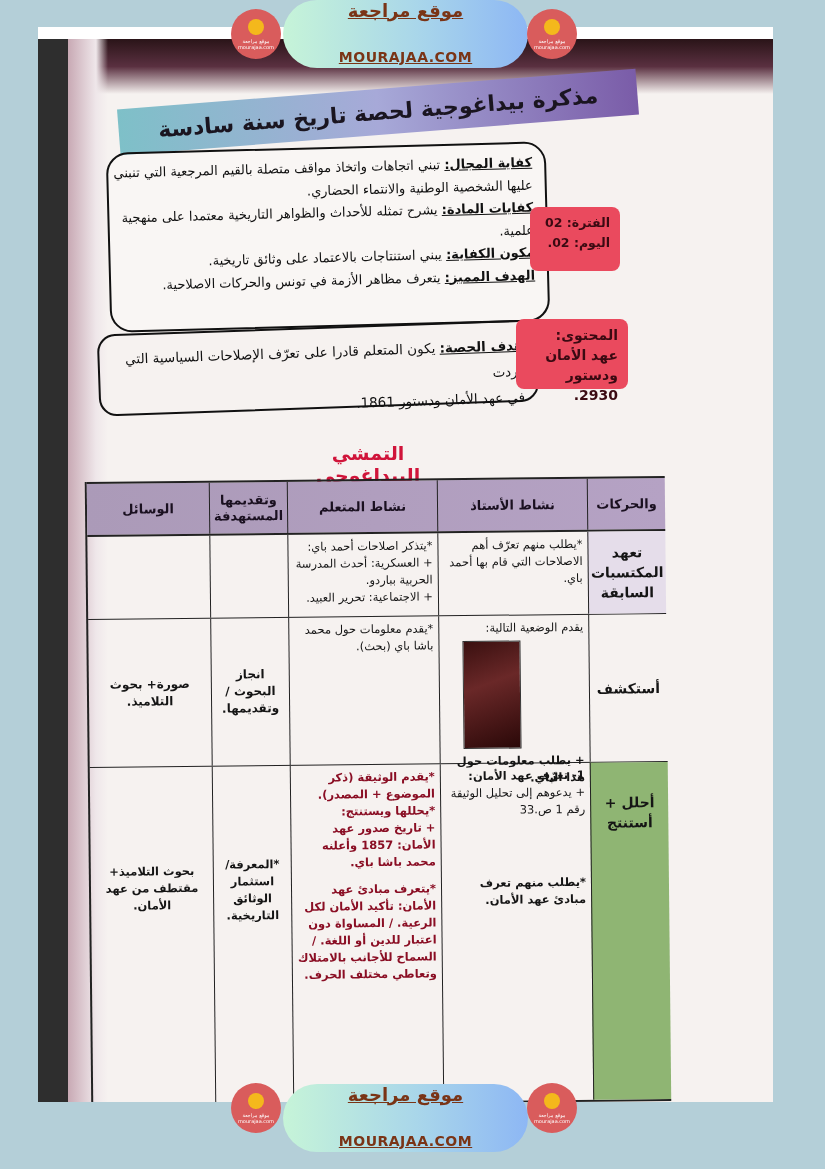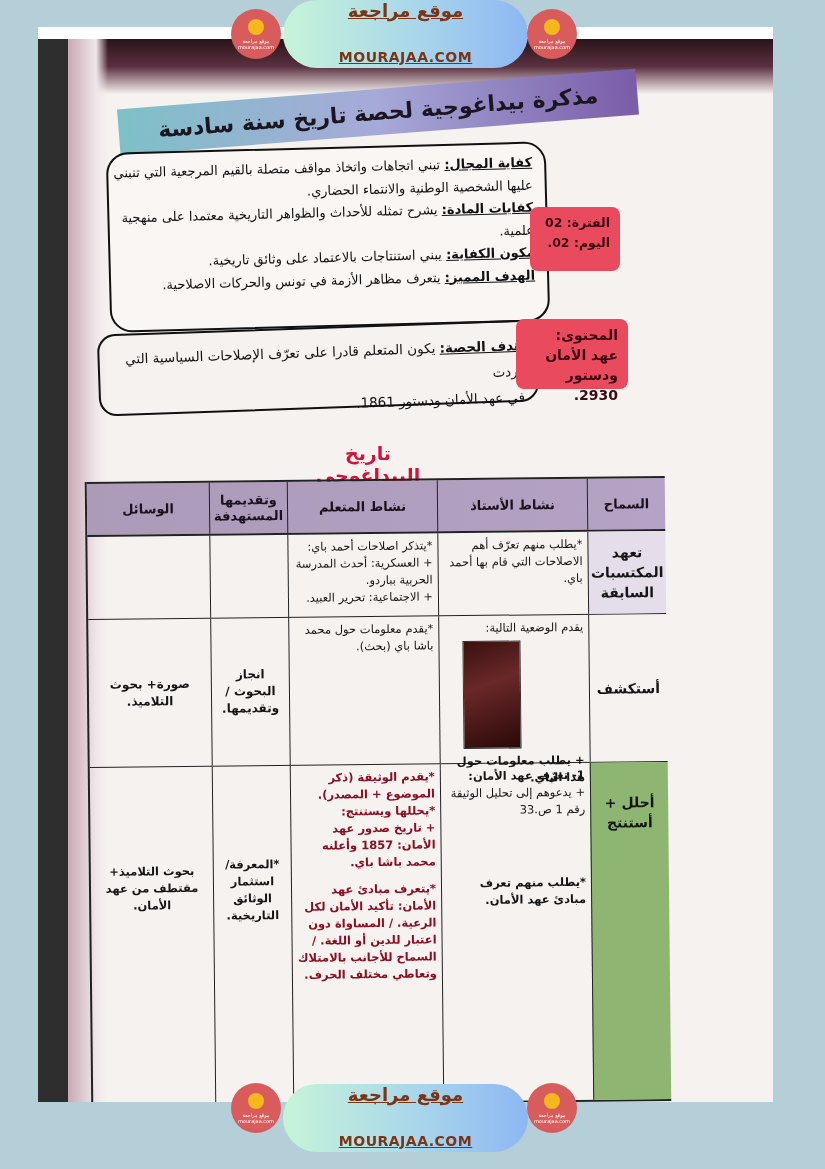--- a/index.html
+++ b/index.html
@@ -167,25 +167,25 @@
     <div class="goal-box">
       <p><span class="lbl">هدف الحصة:</span> <span>يكون المتعلم قادرا على تعرّف الإصلاحات السياسية التي وردت</span></p>
       <p>في عهد الأمان ودستور 1861.</p>
     </div>
 
     <div class="red-tag tag-content">
       <div>المحتوى: عهد الأمان</div>
       <div>ودستور 2930.</div>
     </div>
 
-    <div class="section-title">تاريخ البيداغوجي</div>
+    <div class="section-title">التمشي البيداغوجي</div>
 
     <div class="table">
       <div class="thead">
-        <div class="col c-stage">السماح</div>
+        <div class="col c-stage">والحركات</div>
         <div class="col c-teacher">نشاط الأستاذ</div>
         <div class="col c-learner">نشاط المتعلم</div>
         <div class="col c-skill">وتقديمها المستهدفة</div>
         <div class="col c-tools">الوسائل</div>
       </div>
 
       <div class="tbody">
 
         <div class="trow row1">
           <div class="cell c-stage stage">تعهد المكتسبات السابقة</div>

